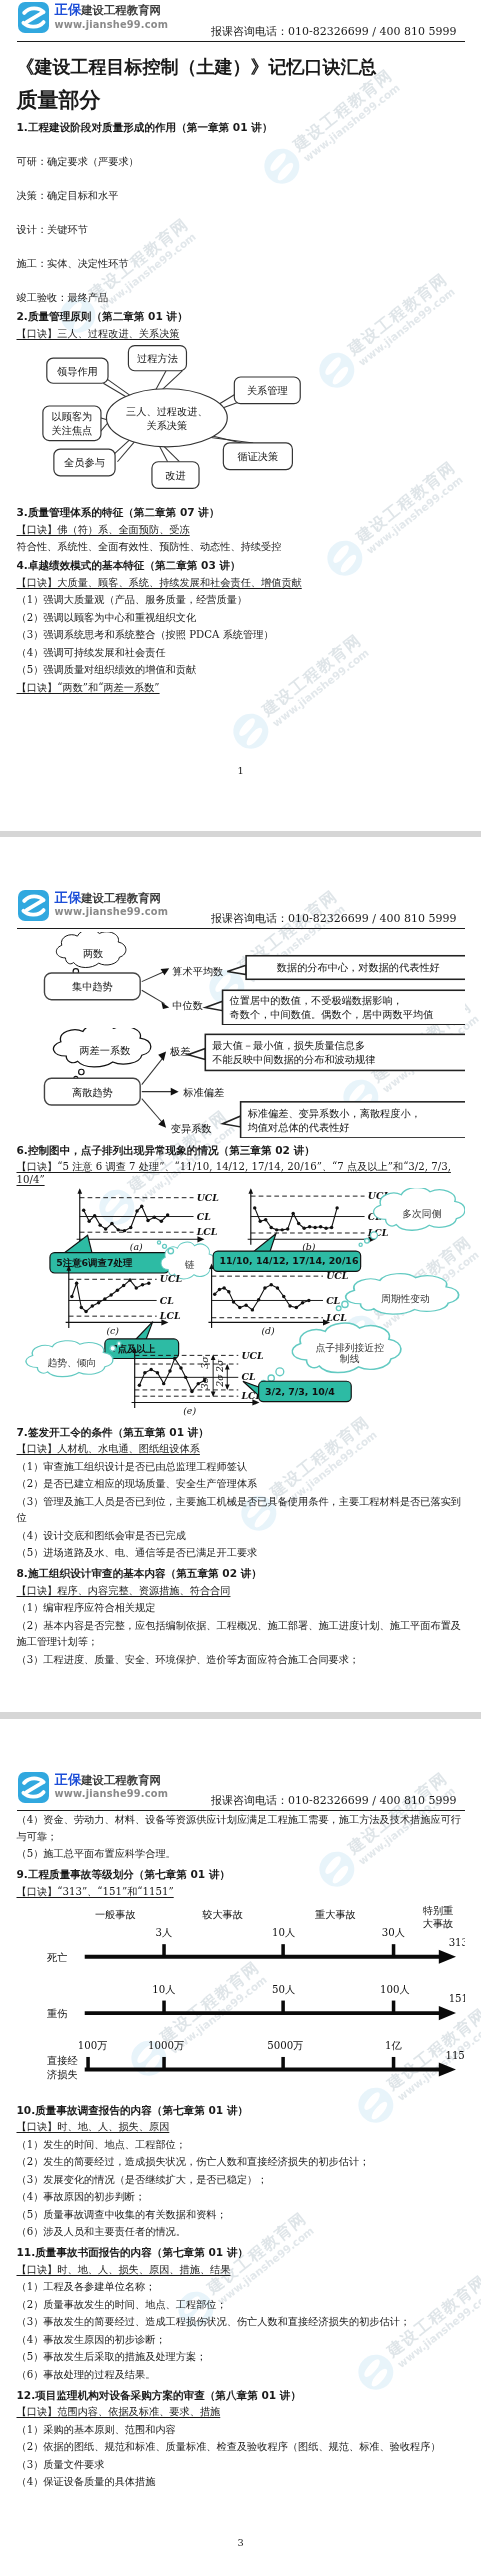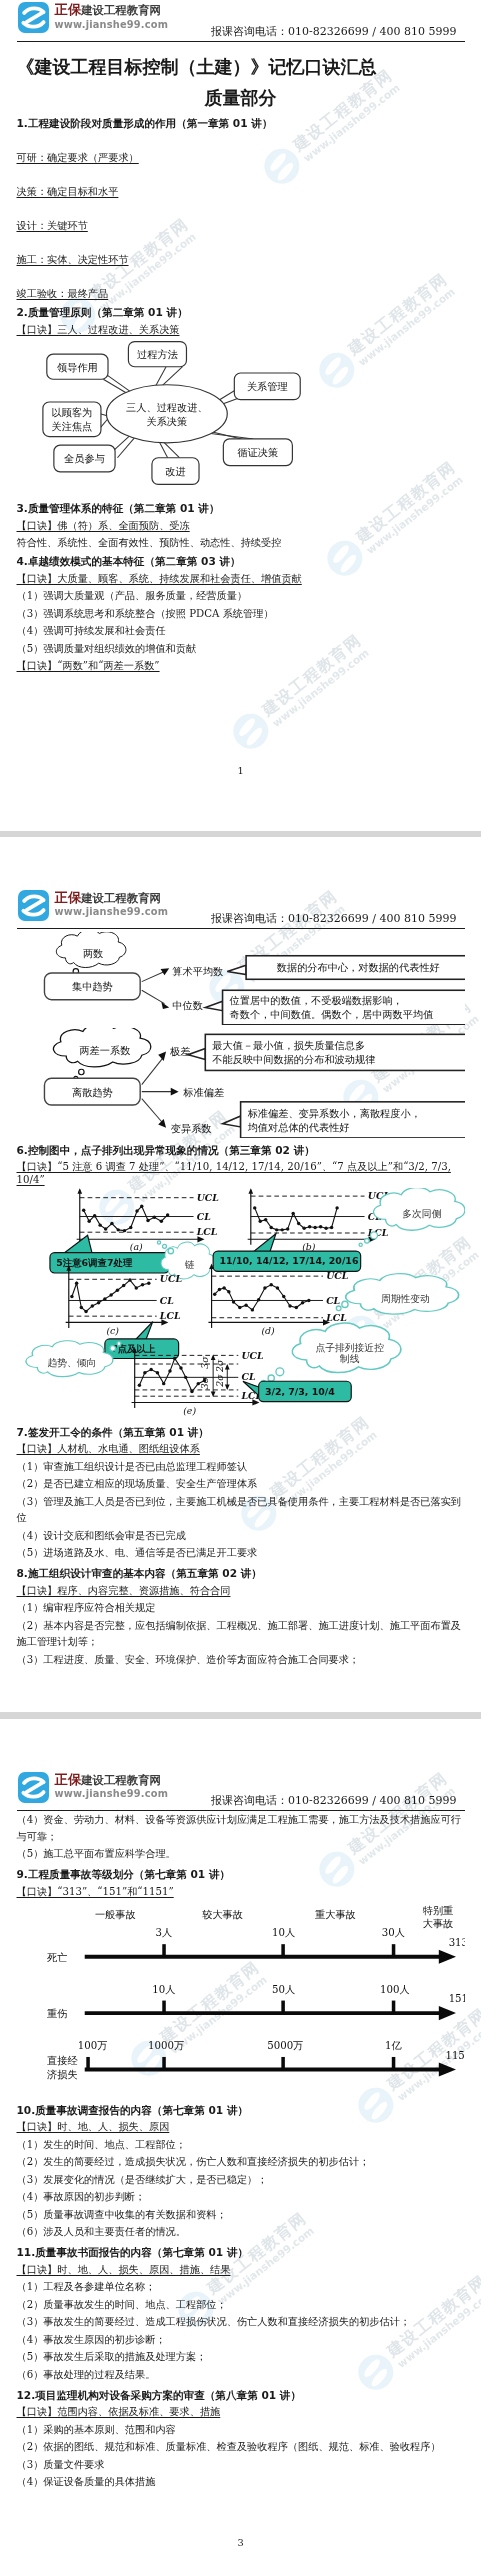--- a/index.html
+++ b/index.html
@@ -7,31 +7,31 @@
   .page{position:relative;width:481px;background:#fff;overflow:hidden;}
   .page-1{height:831px;}
   .page-2{height:875px;margin-top:6.3px;}
   .page-3{height:857px;margin-top:7px;}
   .hdr-wrap{padding:0 16.5px;}
   .pad-top{padding-top:50px;}
   .hdr{position:relative;height:41px;border-bottom:1.6px solid #1c1c1c;}
   .logo{position:absolute;left:1.6px;top:2.4px;display:flex;align-items:flex-start;}
   .brand{margin-left:5.5px;font-family:"DejaVu Sans",sans-serif;}
   .brand-line1{font-weight:bold;line-height:1.25;}
-  .brand-zh{color:#7f1d1d;font-size:13.3px;}
+  .brand-zh{color:#1d4ed8;font-size:13.3px;}
   .brand-rest{color:#3c3c3c;font-size:11.4px;}
   .brand-url{font-size:9.8px;font-weight:bold;color:#8a8a8a;letter-spacing:0.2px;}
   .phone{position:absolute;right:8px;bottom:2.4px;font-size:11px;color:#1a1a1a;}
   .content{position:relative;padding:0 16.5px;}
   .doc-title{text-align:left;font-family:"DejaVu Sans",sans-serif;font-weight:bold;font-size:18px;margin:12.6px 0 3.1px;}
-  .doc-subtitle{text-align:center;font-family:"DejaVu Sans",sans-serif;font-weight:bold;font-size:18px;margin:7.9px 0 6.3px;}
+  .doc-subtitle{font-family:"DejaVu Sans",sans-serif;font-weight:bold;font-size:21px;margin:7.9px 0 6.3px;}
   .sec-h{font-family:"DejaVu Sans",sans-serif;font-weight:bold;font-size:10.6px;margin:5.5px 0 2.4px;}
   .kj{font-size:10.2px;margin:2.4px 0;text-decoration:underline;text-underline-offset:2.4px;text-decoration-thickness:1.1px;}
   .ln{font-size:10.2px;margin:3.1px 0;}
-  .ln.u{text-decoration:underline;text-underline-offset:2.4px;text-decoration-thickness:1.1px;margin-top:20px;}
+  .ln.u{text-underline-offset:2.4px;text-decoration-thickness:1.1px;margin-top:20px;}
   .item{font-size:10.2px;line-height:1.62;margin:1px 0;}
   .pageno{position:absolute;left:0;width:100%;text-align:center;font-size:9.8px;}
   .figure{display:block;margin:3.1px 0;}
   svg text{font-family:"DejaVu Serif",serif;font-size:13px;fill:#111;}
   svg text.lab{font-style:italic;font-weight:bold;font-size:12px;}
   svg text.cap{font-style:italic;font-size:12px;}
   svg text.co{font-family:"DejaVu Sans",sans-serif;font-weight:bold;font-size:12px;}
   svg text.cloudtxt{font-family:"DejaVu Sans",sans-serif;font-size:12.5px;fill:#333;}
   .bubble-rect{fill:#fff;stroke:#222;stroke-width:2;}
   .callout{fill:#2dbba4;stroke:#111;stroke-width:1.5;}
@@ -137,27 +137,28 @@
       <g>
         <rect x="172" y="150" width="60" height="34" rx="8" fill="#fff" stroke="#333" stroke-width="1.5"></rect>
         <text x="202" y="172" text-anchor="middle" font-size="14">改进</text>
       </g>
       <g>
         <rect x="263" y="126" width="88" height="34" rx="8" fill="#fff" stroke="#333" stroke-width="1.5"></rect>
         <text x="307" y="148" text-anchor="middle" font-size="14">循证决策</text>
       </g>
     </svg>
 
-    <div class="sec-h">3.质量管理体系的特征（第二章第 01 讲）</div>
+    <div class="sec-h">3.质量管理体系的特征（第二章第 07 讲）</div>
     <div class="kj">【口诀】佛（符）系、全面预防、受冻</div>
     <div class="ln">符合性、系统性、全面有效性、预防性、动态性、持续受控</div>
 
     <div class="sec-h">4.卓越绩效模式的基本特征（第二章第 03 讲）</div>
     <div class="kj">【口诀】大质量、顾客、系统、持续发展和社会责任、增值贡献</div>
     <div class="item">（1）强调大质量观（产品、服务质量，经营质量）</div>
+    <div class="item">（2）强调以顾客为中心和重视组织文化</div>
     <div class="item">（3）强调系统思考和系统整合（按照 PDCA 系统管理）</div>
     <div class="item">（4）强调可持续发展和社会责任</div>
     <div class="item">（5）强调质量对组织绩效的增值和贡献</div>
 
     <div class="kj">【口诀】“两数”和“两差一系数”</div>
   </div>
   <div class="pageno" style="top:765px;">1</div>
 </div>
 
 <div class="page page-2">

